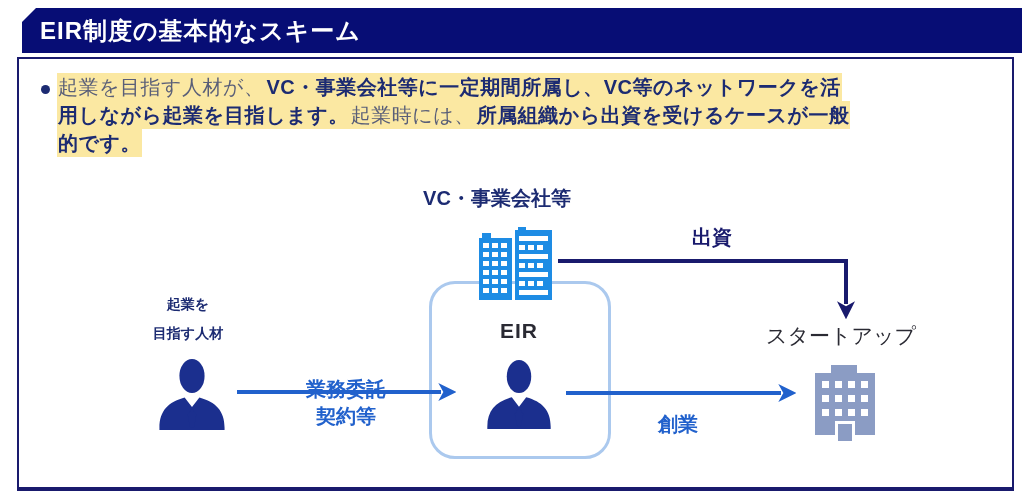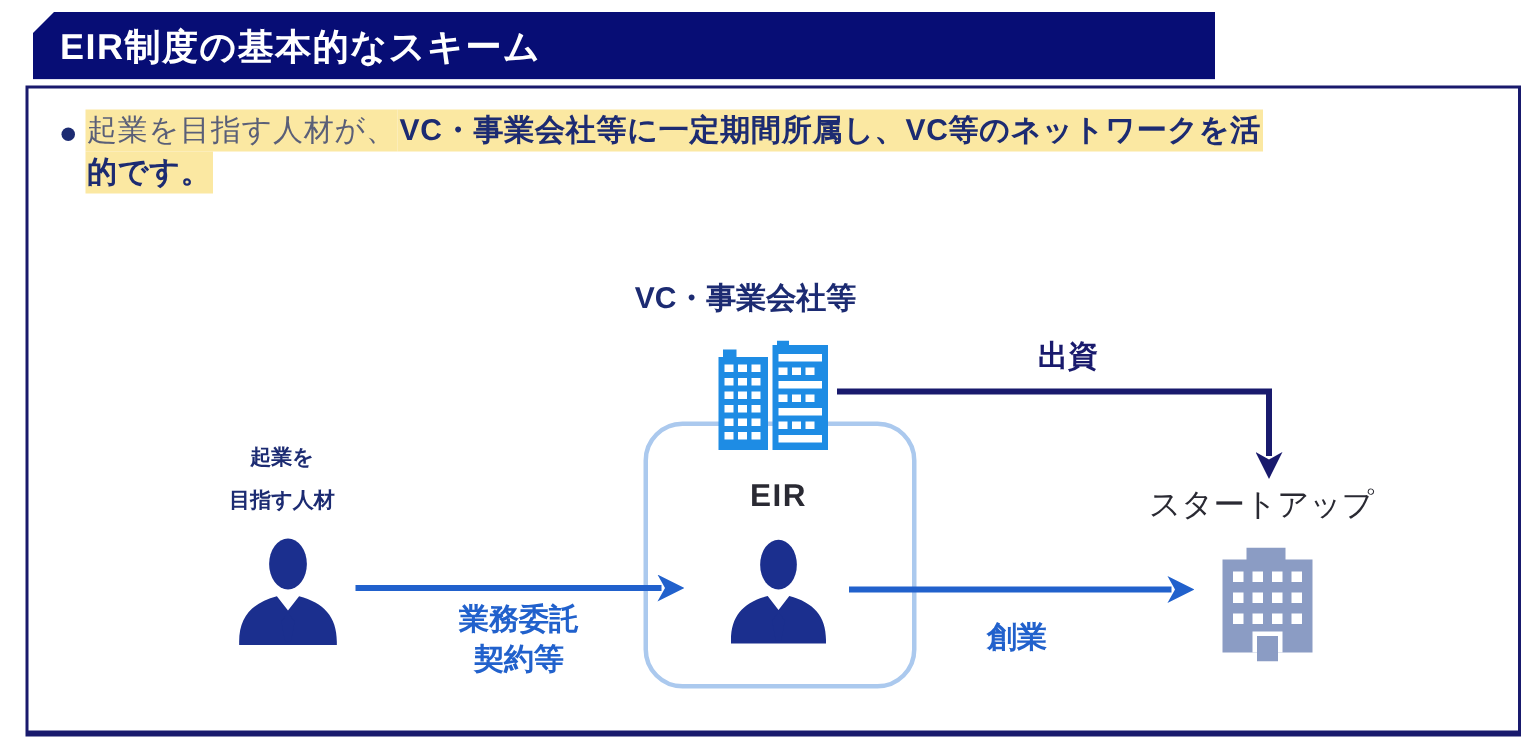--- a/index.html
+++ b/index.html
@@ -19,21 +19,21 @@
   }
   html,body{margin:0;padding:0;}
   body{
     width:1024px;height:498px;overflow:hidden;background:var(--background);
     font-family:"Liberation Sans","DejaVu Sans",sans-serif;
   }
   .page{position:relative;width:1024px;height:498px;background:var(--background);}
 
   
   .header-bar{
-    position:absolute;left:22px;top:8px;width:788px;height:45px;
+    position:absolute;left:22px;top:8px;width:1000px;height:45px;
     background:var(--header-navy);
     clip-path:polygon(0 14px,14px 0,100% 0,100% 100%,0 100%);
     display:flex;align-items:center;
   }
   .header-bar .title{
     color:var(--header-text);font-size:24px;font-weight:bold;
     padding-left:18px;letter-spacing:1px;
   }
 
   
@@ -57,21 +57,21 @@
   .intro .reg{color:var(--text-regular);font-weight:normal;}
   .intro .emph{color:var(--navy-label);font-weight:bold;}
 
   
   .dlabel{position:absolute;transform:translateX(-50%);text-align:center;white-space:nowrap;}
   .vc-label{left:497px;top:185px;font-size:20px;font-weight:bold;color:var(--navy-label);}
   .talent-label{left:188px;top:290px;font-size:14px;font-weight:bold;color:var(--navy-label);line-height:29px;}
   .eir-label{left:519px;top:319px;font-size:21px;font-weight:600;color:var(--text-dark);letter-spacing:1px;text-align:right;}
   .startup-label{left:841px;top:322px;font-size:21px;font-weight:400;color:var(--text-dark);}
   .invest-label{left:696px;top:224px;font-size:20px;font-weight:bold;color:var(--line-navy);margin-left:16px;}
-  .contract-label{left:346px;top:400px;font-size:20px;font-weight:bold;color:var(--arrow-blue);line-height:27px;}
+  .contract-label{left:346px;top:376px;font-size:20px;font-weight:bold;color:var(--arrow-blue);line-height:27px;}
   .founding-label{left:678px;top:411px;font-size:20px;font-weight:bold;color:var(--arrow-blue);}
 
   
   .eir-box{
     position:absolute;left:429px;top:281px;width:182px;height:178px;
     box-sizing:border-box;border:3px solid var(--box-border-light);border-radius:26px;
     background:transparent;
   }
 
   
@@ -101,20 +101,23 @@
   <div class="header-bar">
     <span class="title">EIR制度の基本的なスキーム</span>
   </div>
 
   <div class="content-box"></div>
 
   <span class="bullet-dot"></span>
   <div class="intro">
     <div class="line">
       <span class="seg reg">起業を目指す人材が、</span><span class="seg emph">VC・事業会社等に一定期間所属し、VC等のネットワークを活</span>
+    </div>
+    <div class="line">
+      <span class="seg emph">用しながら起業を目指します。</span><span class="seg reg">起業時には、</span><span class="seg emph">所属組織から出資を受けるケースが一般</span>
     </div>
     <div class="line">
       <span class="seg emph">的です。</span>
     </div>
   </div>
 
   <div class="dlabel vc-label">VC・事業会社等</div>
 
   <div class="dlabel talent-label">
     <div>起業を</div>

